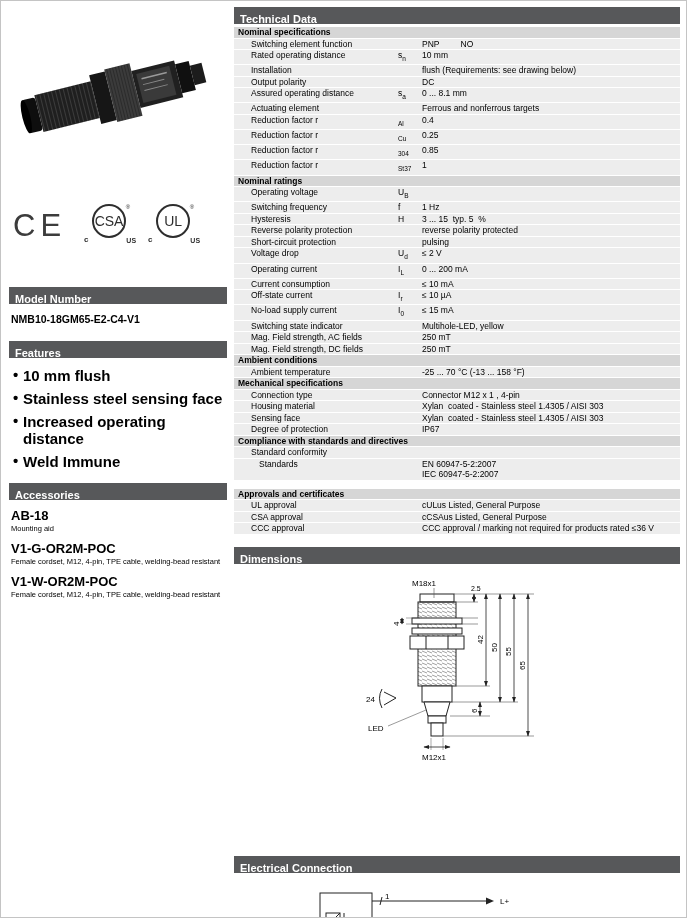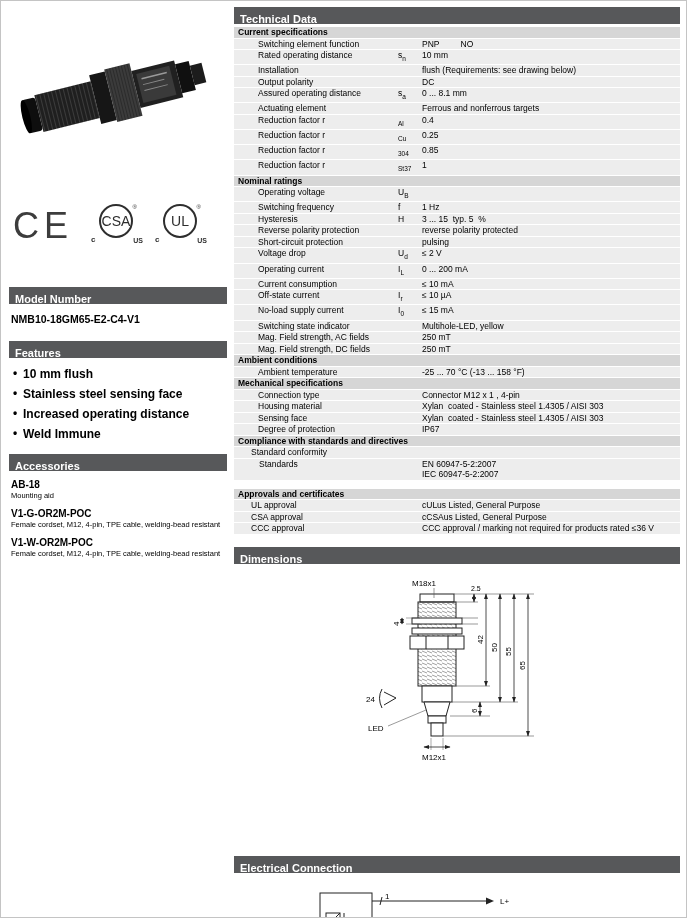--- a/index.html
+++ b/index.html
@@ -7,41 +7,41 @@
   .page { position:relative; width:687px; height:918px; background:#fff; border:1px solid #c4c4c4; overflow:hidden; margin:0 auto; }
 
   .bar { background:#57585a; color:#fff; font-weight:bold; font-size:11px; line-height:17px; height:17px; padding:4px 6px; }
 
   .left  { position:absolute; left:8px;  top:6px; width:218px; }
   .right { position:absolute; left:233px; top:6px; width:446px; }
 
   
   .photo { margin-top:14px; height:150px; position:relative; }
   .marks { display:flex; align-items:center; gap:20px; margin:28px 0 0 4px; height:54px; }
-  .ce { font-size:36px; letter-spacing:5px; color:#3c3c3c; font-weight:400; }
+  .ce { font-size:31px; letter-spacing:5px; color:#3c3c3c; font-weight:400; }
   .roundmark { position:relative; width:44px; height:44px; }
   .roundmark .circle { position:absolute; left:6px; top:0; width:34px; height:34px; border:2.5px solid #2e2e2e; border-radius:50%;
       display:flex; align-items:center; justify-content:center; font-weight:normal; font-size:14px; color:#2e2e2e; }
   .roundmark .reg { position:absolute; right:0; top:0; font-size:6px; color:#2e2e2e;}
   .roundmark .small-left { position:absolute; left:-2px; bottom:4px; font-size:8px; font-weight:bold; color:#2e2e2e;}
   .roundmark .small-right { position:absolute; right:-6px; bottom:4px; font-size:7px; font-weight:bold; color:#2e2e2e;}
   .model-number { font-size:10.5px; font-weight:bold; margin:9px 0 0 2px; }
   .mt34 { margin-top:34px; } .mt16 { margin-top:16px; } .mt13 { margin-top:13px; }
   .features-list { margin:9px 0 0 2px; padding:0; list-style:none; }
-  .features-list li { font-size:12px; font-weight:bold; margin-bottom:6px; padding-left:12px; position:relative; }
+  .features-list li { font-size:15px; font-weight:bold; margin-bottom:6px; padding-left:12px; position:relative; }
   .features-list li::before { content:"•"; position:absolute; left:2px; top:-1px; }
   .acc-item { margin:8px 0 0 2px; }
-  .acc-name { font-size:10px; font-weight:bold; }
+  .acc-name { font-size:13px; font-weight:bold; }
   .acc-desc { font-size:7.5px; line-height:9px; margin-top:1px; }
 
   
   .ttable { margin-top:3px; }
   .trow { display:flex; background:#ededed; border-bottom:1px solid #fff; font-size:8.5px; line-height:10.5px; min-height:11px; }
   .thead { background:#d6d6d6; font-weight:bold; padding-left:4px; display:block; }
-  .c-label { width:164px; padding-left:24px; flex:none; }
+  .c-label { width:164px; padding-left:17px; flex:none; }
   .ind1 .c-label { padding-left:17px; }
   .ind2 .c-label { padding-left:25px; }
   .c-sym { width:24px; flex:none; }
   .c-sym sub { font-size:6.5px; }
   .c-val { flex:1; white-space:pre-wrap; }
   .sec-gap { height:8px; background:#fff; }
 
   
   .dims-block { margin-top:12px; }
   .dim-canvas { height:276px; position:relative; }
@@ -129,21 +129,21 @@
           <div class="acc-desc">Female cordset, M12, 4-pin, TPE cable, welding-bead resistant</div>
         </div>
       </div>
   </aside>
 
   <main class="right">
 
     <div class="bar">Technical Data</div>
 
     <div class="ttable" id="tech-table">
-        <div class="trow thead">Current specifications</div>
+        <div class="trow thead">Nominal specifications</div>
         <div class="trow">
           <div class="c-label">Switching element function</div>
           <div class="c-sym"></div>
           <div class="c-val">PNP         NO</div>
         </div>
         <div class="trow">
           <div class="c-label">Rated operating distance</div>
           <div class="c-sym">s<sub>n</sub></div>
           <div class="c-val">10 mm</div>
         </div>

